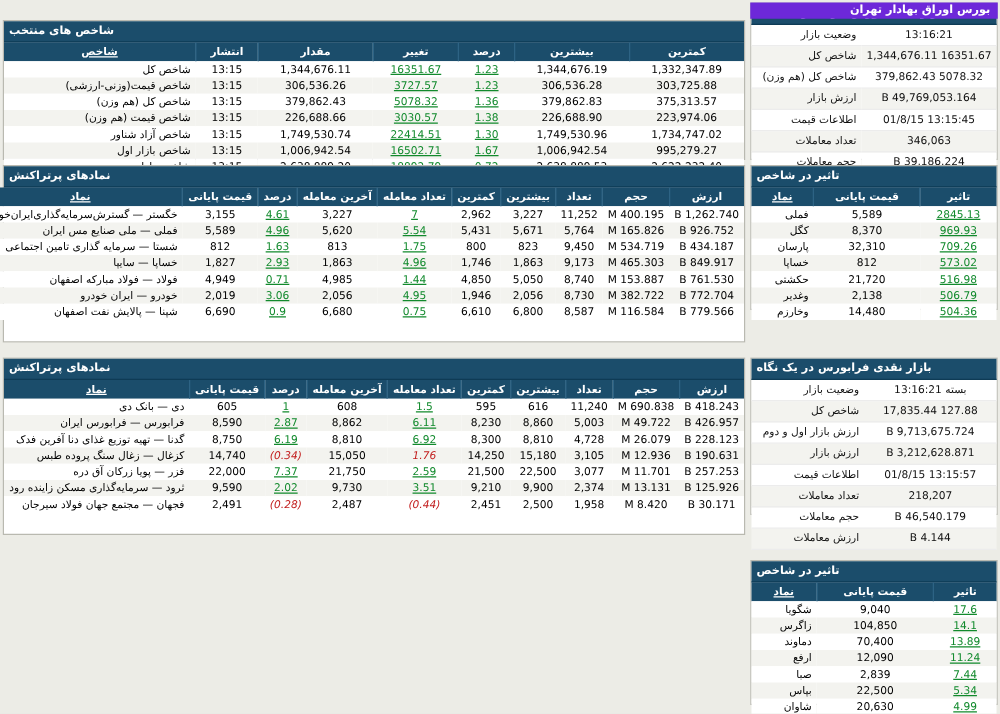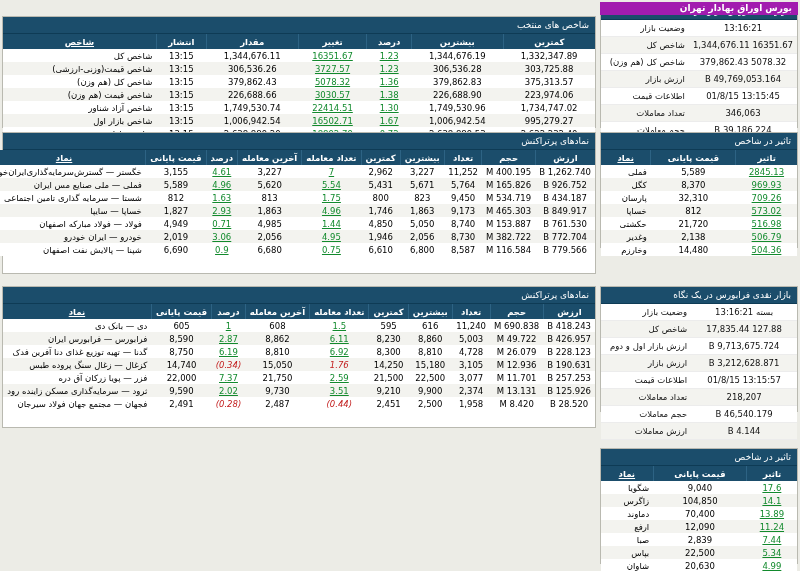--- a/index.html
+++ b/index.html
@@ -1,18 +1,18 @@
 <!DOCTYPE html>
 <html lang="fa" dir="rtl"><head>
 <meta charset="utf-8">
 <style>
   html,body{margin:0;padding:0;background:#e9e9e3;font-family:"DejaVu Sans","Liberation Sans",sans-serif;}
   .page{width:800px;height:571px;position:relative;background:#ecece6;overflow:hidden;}
   .panel{position:absolute;background:#fff;border:1px solid #b9b9b0;box-sizing:border-box;}
-  .panel-title{background:#1b4d6b;color:#fff;font-size:9px;font-weight:normal;text-align:right;padding:2px 6px 2px 4px;line-height:12px;border-bottom:1px solid #0e3b55;}
+  .panel-title{background:#1b4d6b;color:#fff;font-size:9px;font-weight:bold;text-align:left;padding:2px 6px 2px 4px;line-height:12px;border-bottom:1px solid #0e3b55;}
   table{border-collapse:collapse;width:100%;font-size:8.5px;}
   th,td{padding:1px 4px;white-space:nowrap;}
   .hdr th{background:#1b4d6b;color:#fff;font-weight:bold;font-size:8.5px;text-align:center;height:13px;border-left:1px solid #2d6384;}
   .hdr th:last-child{border-left:none;text-decoration:underline;}
   tbody tr{height:13px;}
   tbody tr:nth-child(even){background:#f3f3ef;}
   tbody tr:nth-child(odd){background:#ffffff;}
   td.num{text-align:center;font-family:"DejaVu Sans",sans-serif;}
   td.name{text-align:right;}
   .up{color:#128a2d;text-decoration:underline;}
@@ -435,21 +435,21 @@
             <td class="num">2,374</td>
             <td class="num">9,900</td>
             <td class="num">9,210</td>
             <td class="num up">3.51</td>
             <td class="num">9,730</td>
             <td class="num up">2.02</td>
             <td class="num">9,590</td>
             <td class="name">ثرود — سرمایه‌گذاری مسکن زاینده رود</td>
           </tr>
           <tr>
-            <td class="num">28.520 B</td>
+            <td class="num">30.171 B</td>
             <td class="num">8.420 M</td>
             <td class="num">1,958</td>
             <td class="num">2,500</td>
             <td class="num">2,451</td>
             <td class="num down">(0.44)</td>
             <td class="num">2,487</td>
             <td class="num down">(0.28)</td>
             <td class="num">2,491</td>
             <td class="name">فجهان — مجتمع جهان فولاد سیرجان</td>
           </tr>
@@ -500,17 +500,17 @@
           </tr>
           <tr>
             <td class="num up">4.99</td>
             <td class="num">20,630</td>
             <td class="name">شاوان</td>
           </tr>
         </tbody>
     </table>
   </div>
 
-  <div class="panel" style="right:2px;top:2px;width:198px;height:13px;background:#a21caf;border:none;z-index:5;">
+  <div class="panel" style="right:2px;top:2px;width:198px;height:13px;background:#6d28d9;border:none;z-index:5;">
     <div style="color:#fff;font-size:9px;font-weight:bold;text-align:right;padding:1px 6px;line-height:11px;">بورس اوراق بهادار تهران</div>
   </div>
 
 </div>
 
 </body></html>

